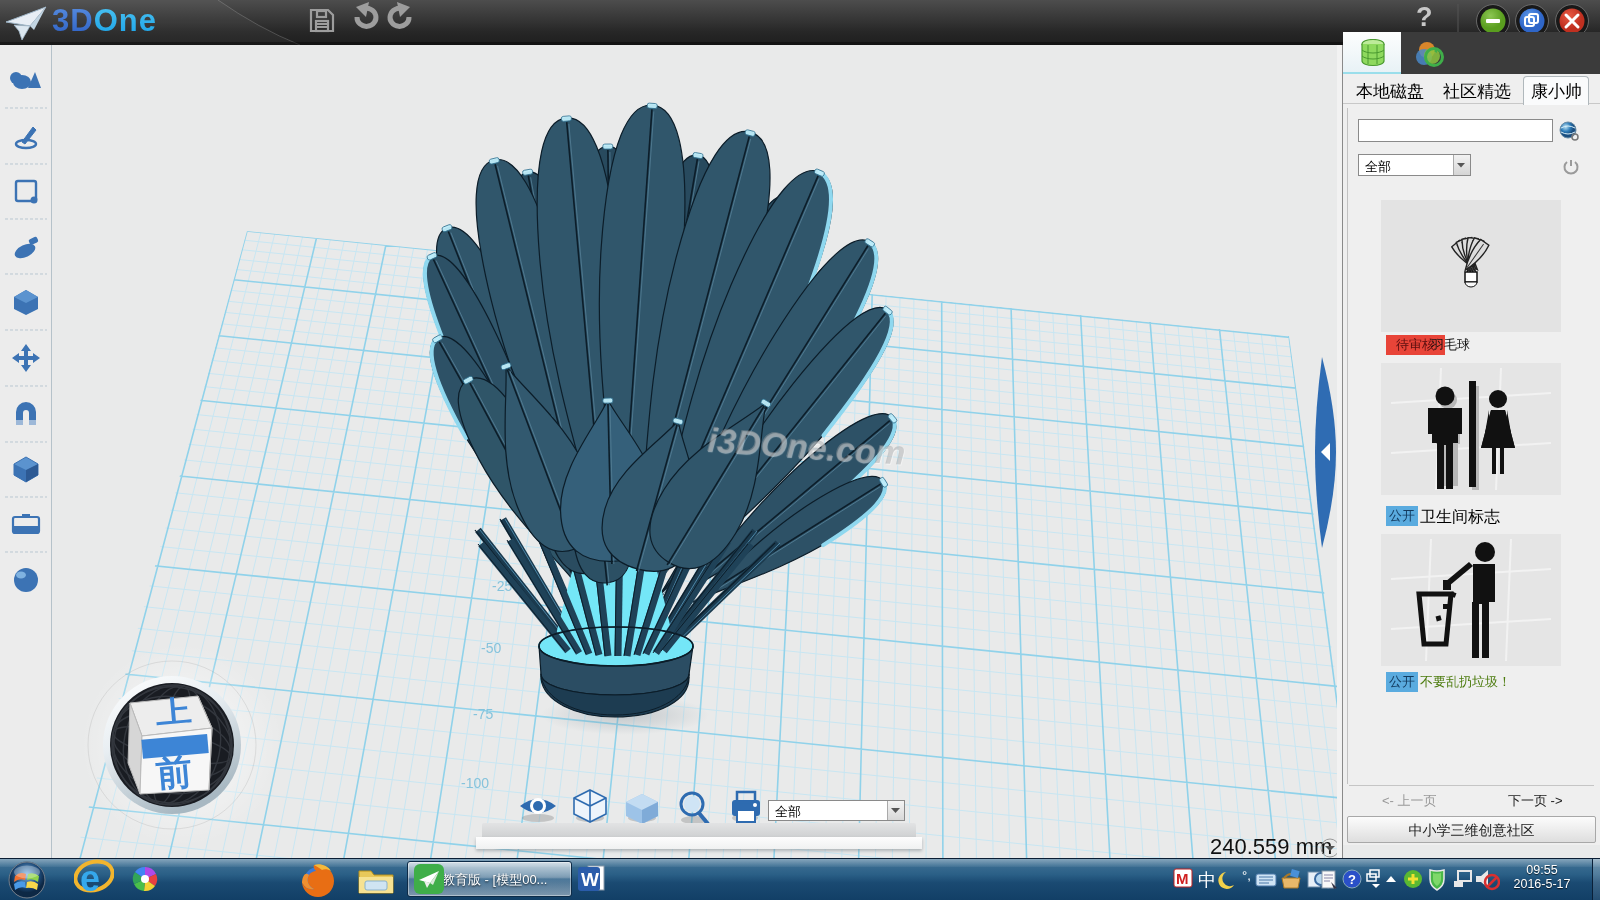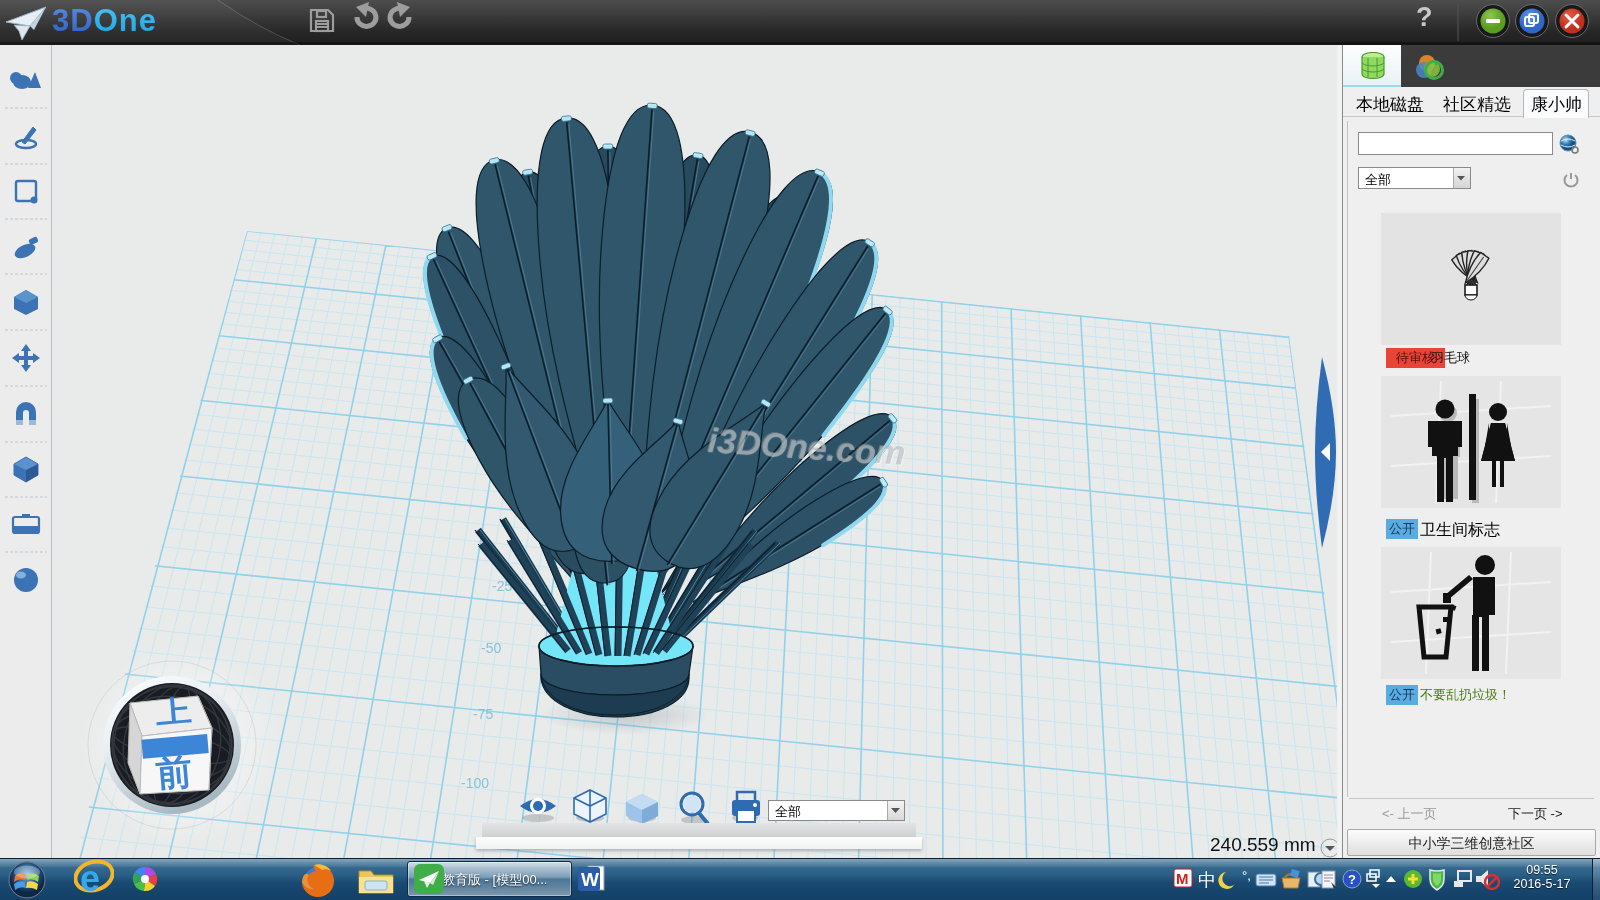--- a/index.html
+++ b/index.html
@@ -4,21 +4,21 @@
 html,body{width:1600px;height:900px;overflow:hidden;font-family:"Liberation Sans",sans-serif}
 #root{position:relative;width:1600px;height:900px;background:#e9eaea}
 .abs{position:absolute}
 #titlebar{left:0;top:0;width:1600px;height:45px;background:linear-gradient(#4d4d4d,#353535 45%,#272727 70%,#1e1e1e);}
 #logo{left:52px;top:3px;font-weight:bold;font-size:31px;letter-spacing:1px}
 #apptitle{left:600px;top:10px;width:400px;text-align:center;color:#d5d5d5;font-size:17px}
 #helpq{left:1416px;top:2px;color:#c8c8c8;font-size:27px;font-weight:bold}
 #lefttb{left:0;top:45px;width:52px;height:813px;background:#ececec;border-right:1px solid #b5c2ca}
 #viewport{left:52px;top:45px;width:1285px;height:813px;background:#e9eaea;overflow:hidden}
 #rightsep{left:1337px;top:45px;width:6px;height:813px;background:#f2f2f2;border-right:1px solid #8a8a8a}
-#rpanel{left:1343px;top:45px;width:257px;height:813px;background:#efefef}
+#rpanel{left:1343px;top:32px;width:257px;height:813px;background:#efefef}
 #taskbar{left:0;top:858px;width:1600px;height:42px;background:linear-gradient(#447598,#2a5f86 38%,#1a4a72 58%,#123f66);border-top:1px solid #0a1d33}
 .tbtn{position:absolute;top:861px;height:36px;border-radius:3px;border:1px solid #0d2b47;background:linear-gradient(rgba(255,255,255,.45),rgba(255,255,255,.18) 45%,rgba(90,130,165,.25) 50%,rgba(255,255,255,.2));box-shadow:inset 0 0 0 1px rgba(255,255,255,.4)}
 .tbtn .txt{position:absolute;left:34px;top:9px;color:#fff;font-size:13px;white-space:nowrap;text-shadow:0 1px 2px rgba(0,0,0,.8)}
 .watermark{color:rgba(150,153,155,.42);font-size:34px;font-weight:bold;font-style:italic;letter-spacing:0px;text-shadow:1px 1px 1px rgba(255,255,255,.5)}
 </style></head><body>
 <div id="root">
 <div id="titlebar" class="abs"></div>
     <svg class="abs" style="left:0;top:0" width="1600" height="45">
 <path d="M0,0 L218,0 Q258,28 300,45 L0,45 Z" fill="rgba(255,255,255,0.04)"></path>
 <path d="M218,0 Q258,28 300,45" stroke="rgba(255,255,255,0.18)" stroke-width="1" fill="none"></path>
@@ -452,21 +452,21 @@
 <svg style="position:absolute;right:3px;top:7px" width="10" height="6">
           <path d="M0,0 L9,0 L4.5,5 Z" fill="#555"></path>
         </svg>
       </div>
       <div class="abs" style="left:430px;top:778px;width:434px;height:14px;background:linear-gradient(#e2e3e4,#cfd1d2);border-radius:2px 2px 0 0"></div>
 <div class="abs" style="left:424px;top:792px;width:446px;height:12px;background:linear-gradient(#fdfdfd,#f0f1f1);box-shadow:0 2px 3px rgba(120,130,135,0.5)"></div>
       <svg class="abs" style="left:1262px;top:310px" width="26" height="195">
         <path d="M8,2 Q22,55 22,97 Q22,140 8,193 Q1,140 1,97 Q1,55 8,2 Z" fill="#2f6cb3"></path>
         <path d="M16,88 L7,97 L16,106 Z" fill="#fff"></path>
       </svg>
-      <div class="abs" style="left:1158px;top:789px;font-size:19px;color:#111">240.559 mm</div>
+      <div class="abs" style="left:1158px;top:789px;font-size:22px;color:#111">240.559 mm</div>
       <svg class="abs" style="left:1268px;top:793px" width="22" height="22">
         <circle cx="10" cy="10" r="9" fill="none" stroke="#999" stroke-width="1"></circle>
         <path d="M5,8 L15,8 L10,13 Z" fill="#555"></path>
       </svg>
     </div>
     <div id="rightsep" class="abs"></div>
     <div id="rpanel" class="abs">
       <div class="abs" style="left:0;top:0;width:257px;height:42px;background:#3b3b3b"></div>
       <div class="abs" style="left:0;top:0;width:58px;height:42px;background:linear-gradient(#fdfefe,#e8f2f6);border-bottom:2px solid #9adeeb"></div>
       <svg class="abs" style="left:17px;top:7px" width="26" height="28">

